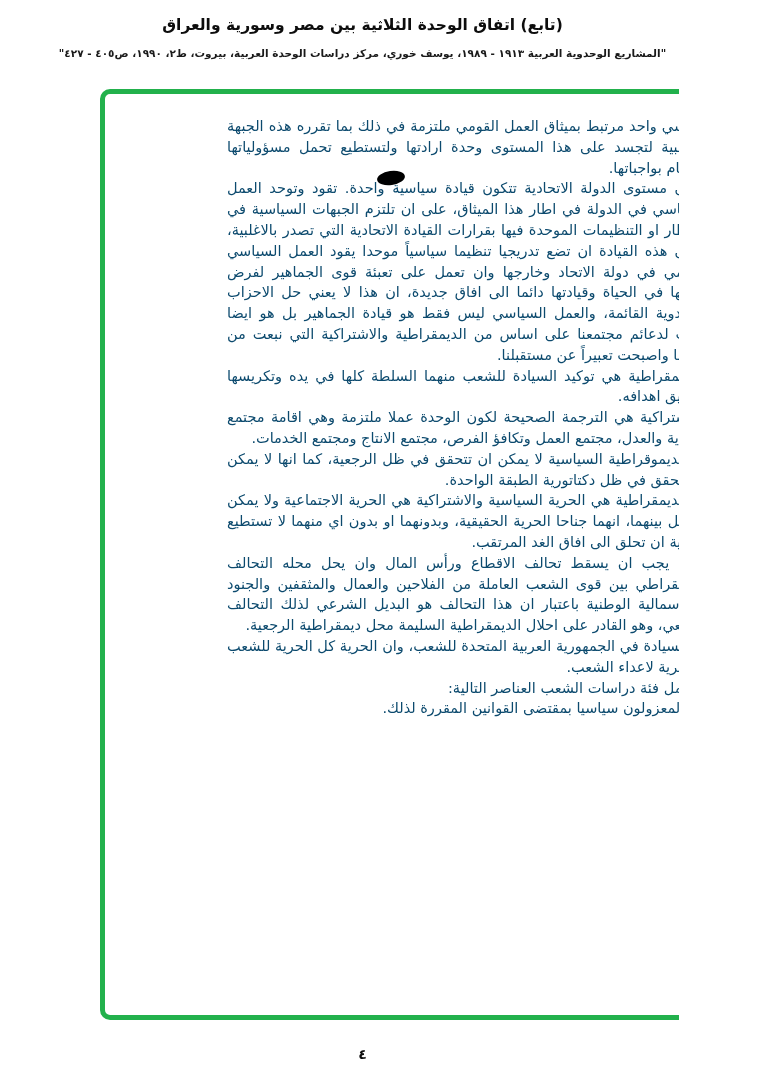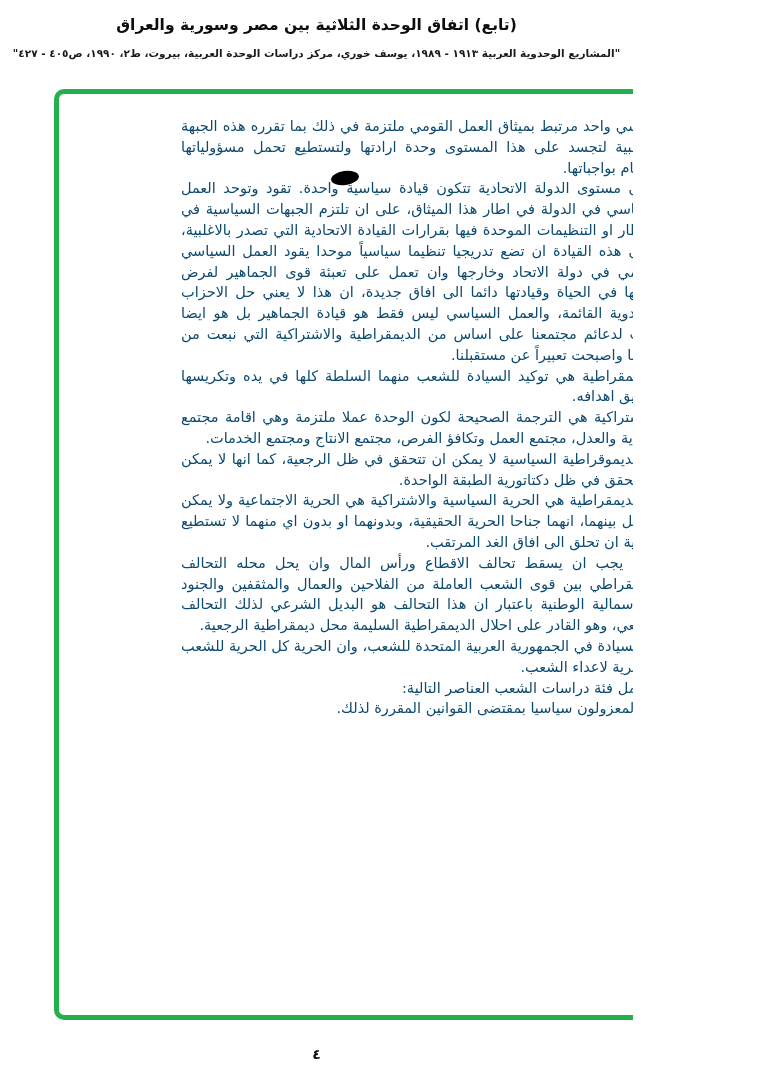--- a/index.html
+++ b/index.html
@@ -8,20 +8,21 @@
     background: #ffffff;
   }
   .page {
     position: relative;
     width: 633px;
     height: 1078px;
     background: #ffffff;
     overflow: hidden;
     font-family: "DejaVu Sans", sans-serif;
     color: #141414;
+    margin-left: 46px;
   }
   .header {
     direction: rtl;
     text-align: center;
   }
   .header-title {
     padding-top: 16px;
     font-size: 15.5px;
     font-weight: 700;
     color: #0d0d0d;

